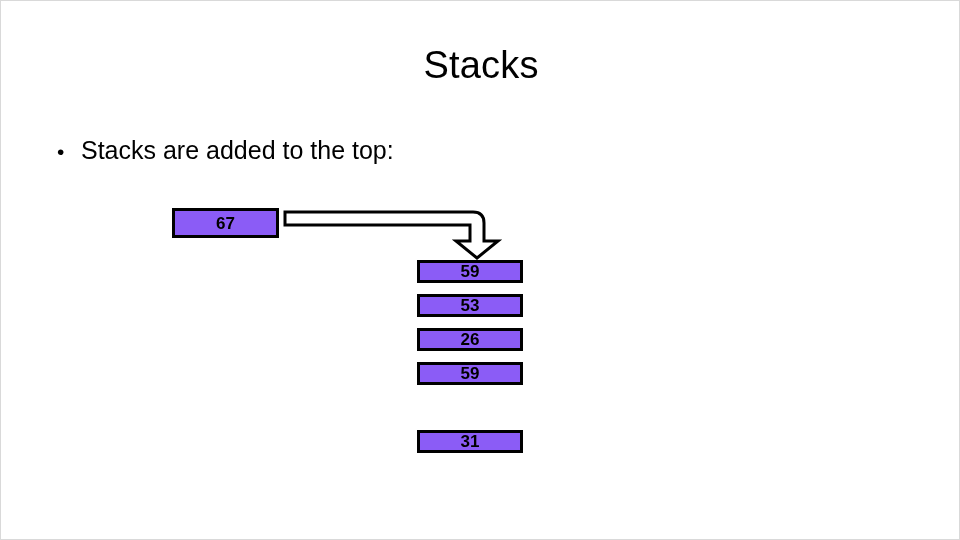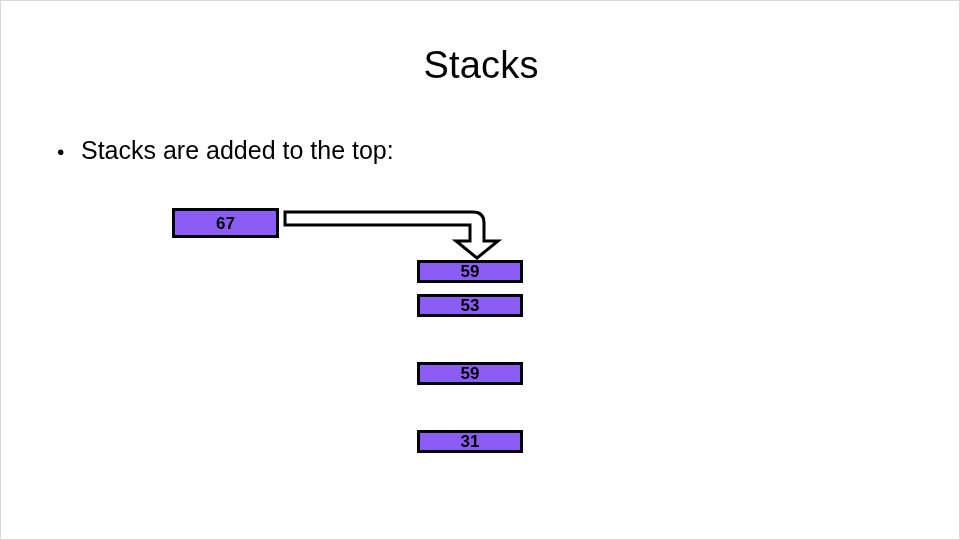--- a/index.html
+++ b/index.html
@@ -126,17 +126,18 @@
                L 200 57
                L 179 40
                L 193 40
                L 193 24
                L 8 24
                Z" fill="#ffffff" stroke="#000000" stroke-width="3" stroke-linejoin="miter"></path>
     </svg>
 
     <div class="val-box stack-box" style="top:259px;">59</div>
     <div class="val-box stack-box" style="top:293px;">53</div>
+    <div class="val-box stack-box" style="top:327px;">26</div>
     <div class="val-box stack-box" style="top:361px;">59</div>
     <div class="val-box stack-box" style="top:429px;">31</div>
 
   </div>
 </div>
 
 </body></html>

